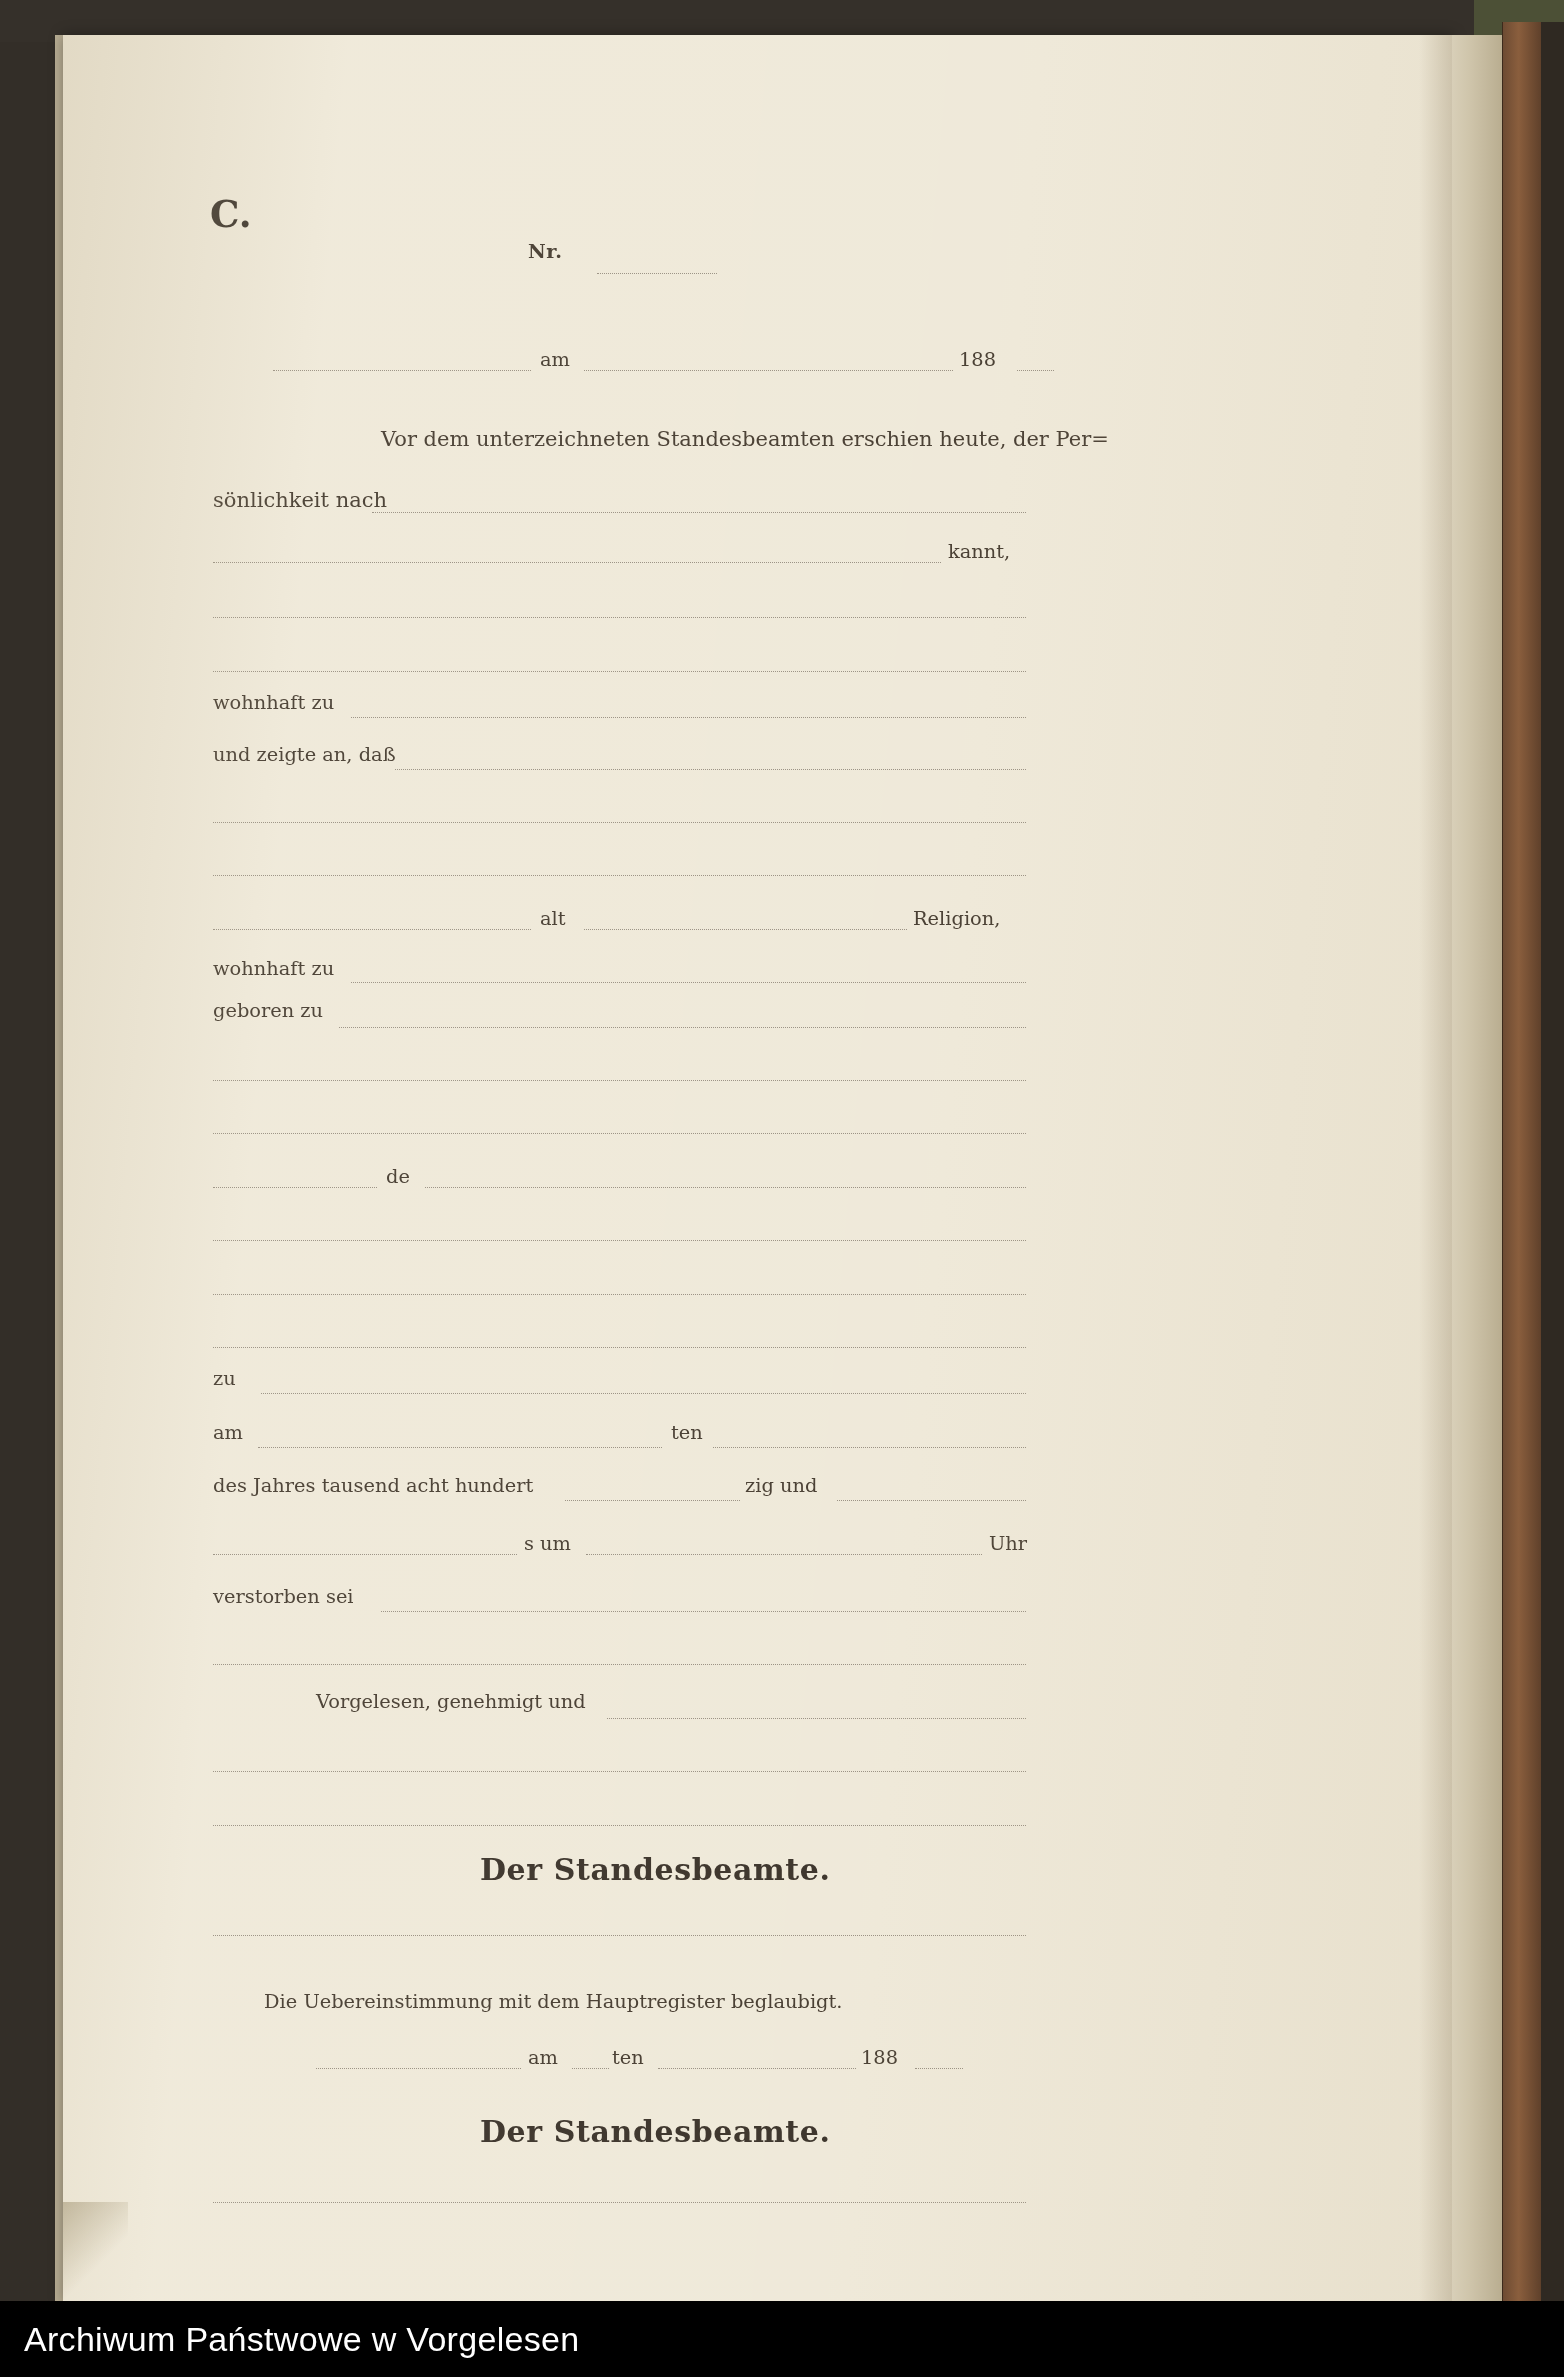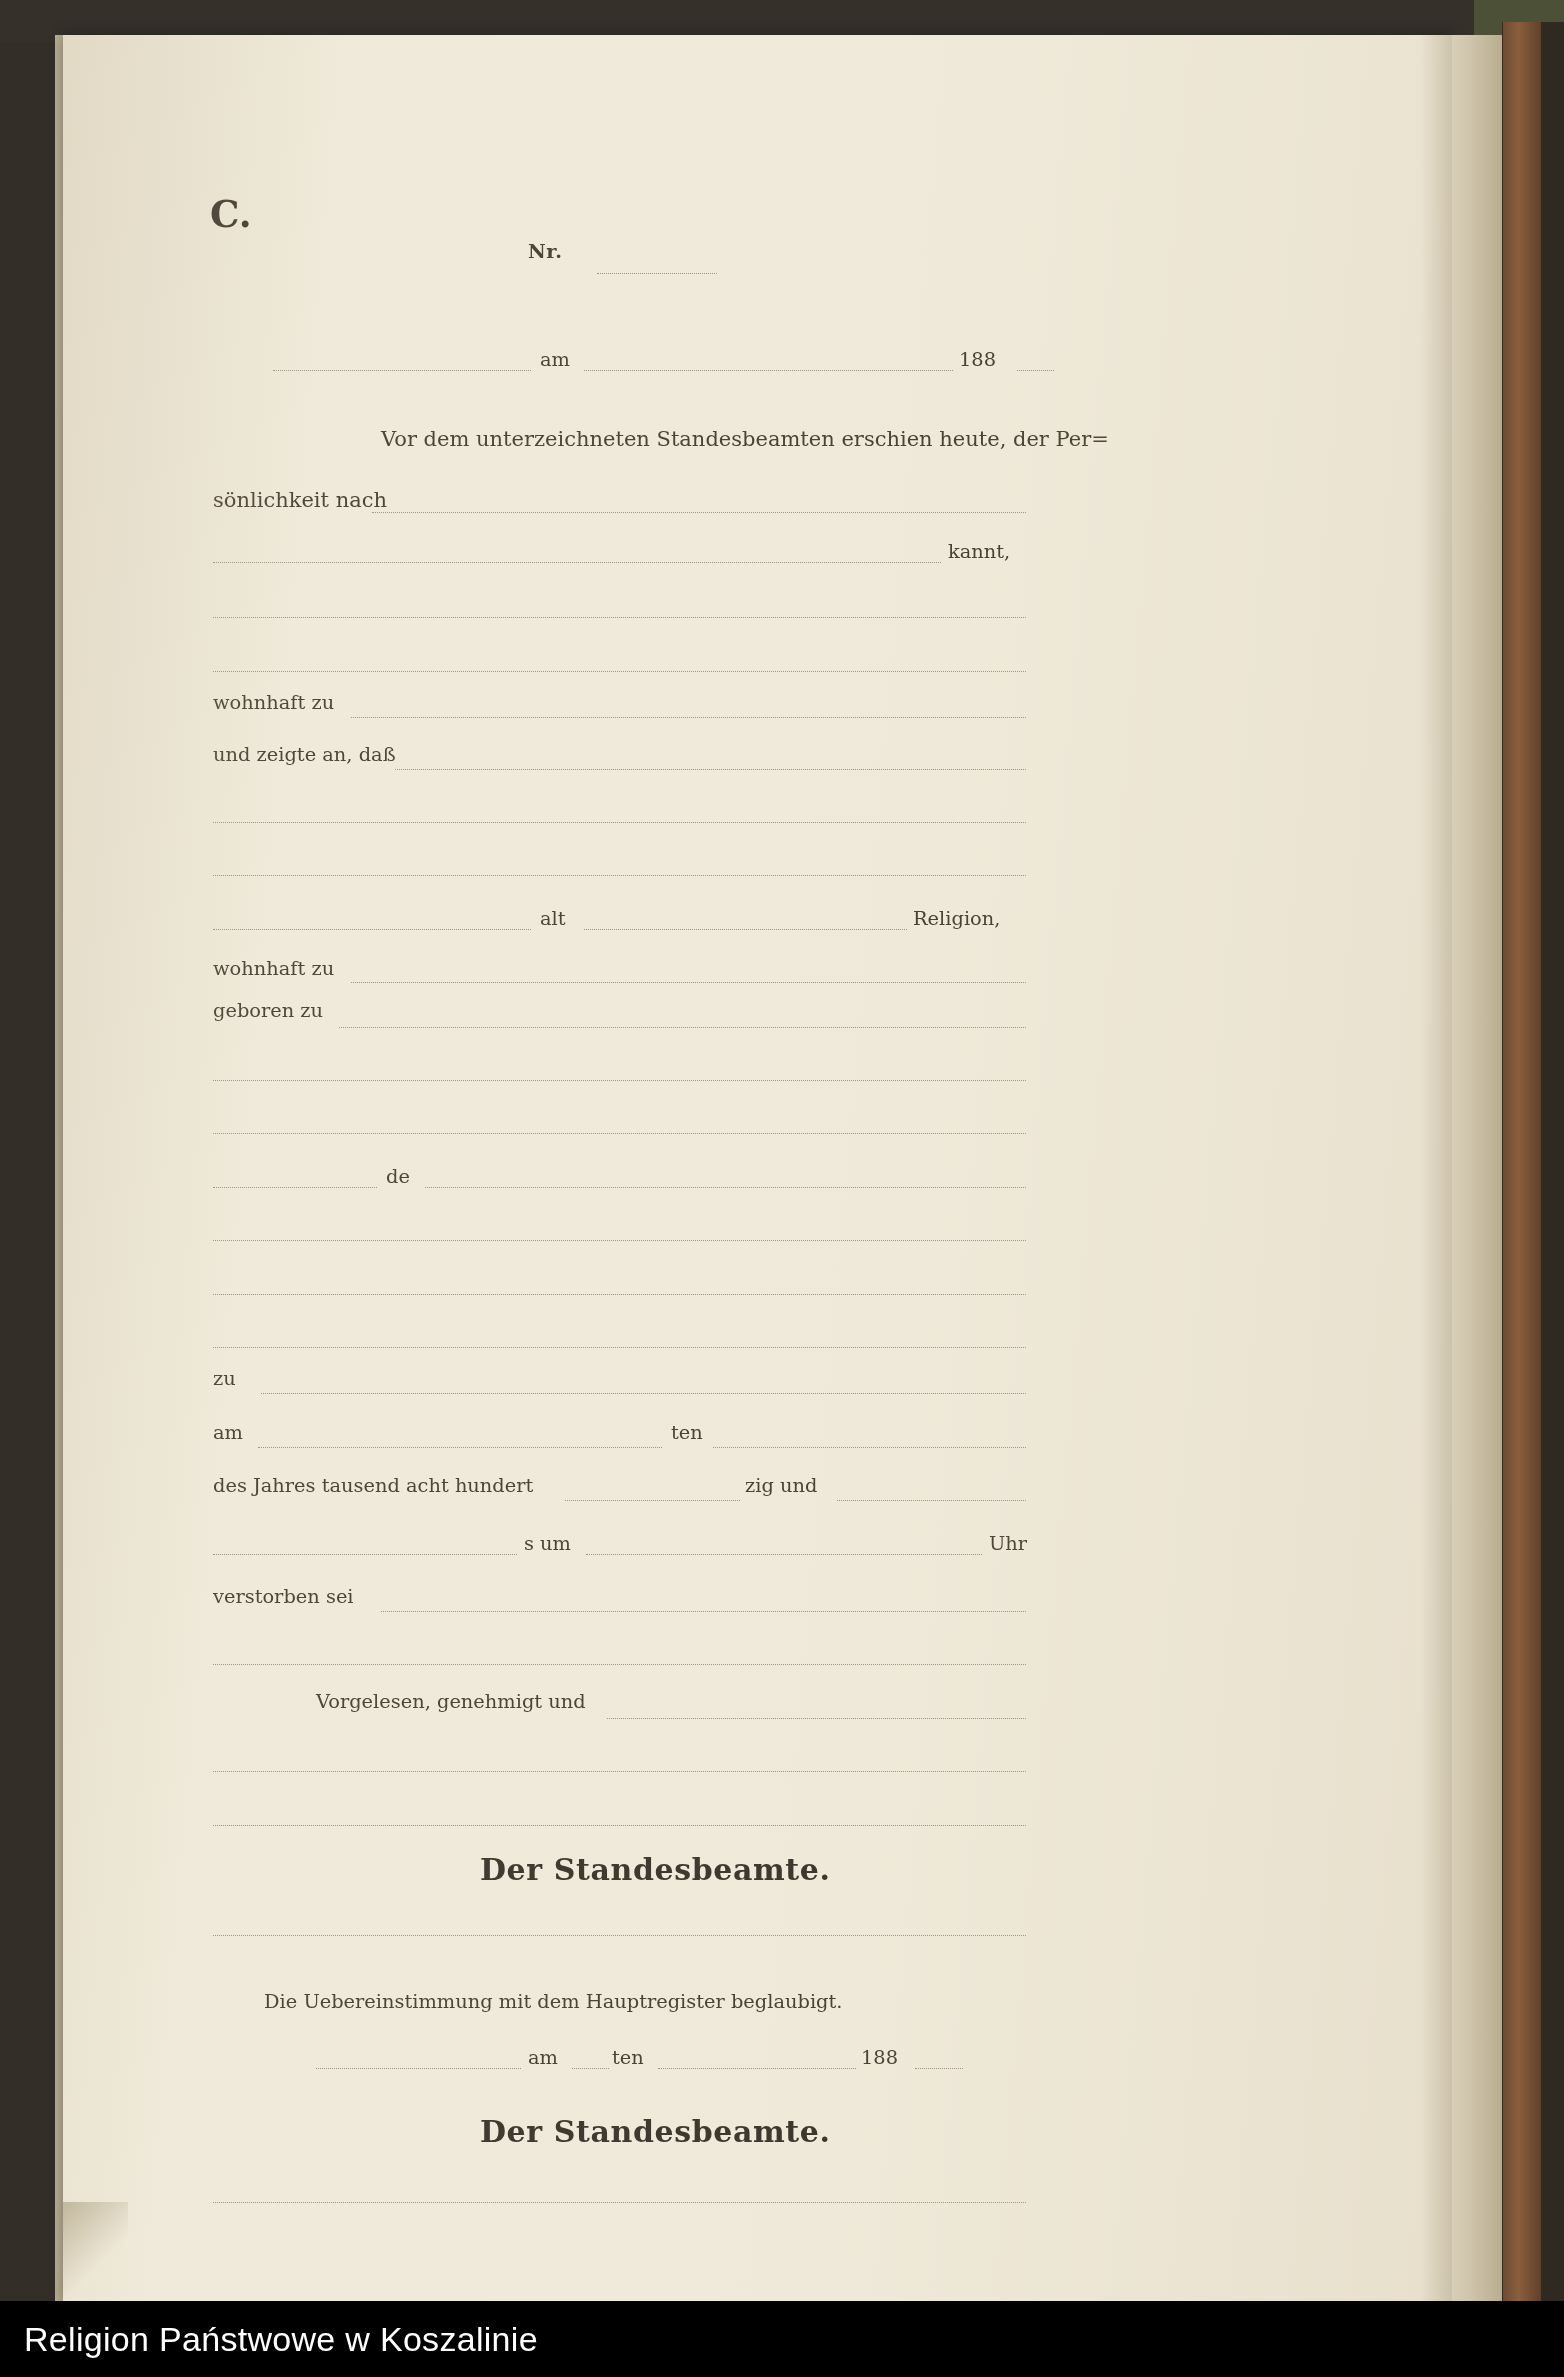--- a/index.html
+++ b/index.html
@@ -306,15 +306,15 @@
 
   <div class="page-edge-shadow"></div>
   <div class="binding2"></div>
   <div class="binding"></div>
   <div class="spine"></div>
   <div class="spine-edge"></div>
   <div class="corner-bend"></div>
 </div>
 
 <div id="watermark">
-  <span class="wm-text">Religion Państwowe w Koszalinie</span>
+  <span class="wm-text">Archiwum Państwowe w Vorgelesen</span>
 </div>
 
 
 </body></html>

